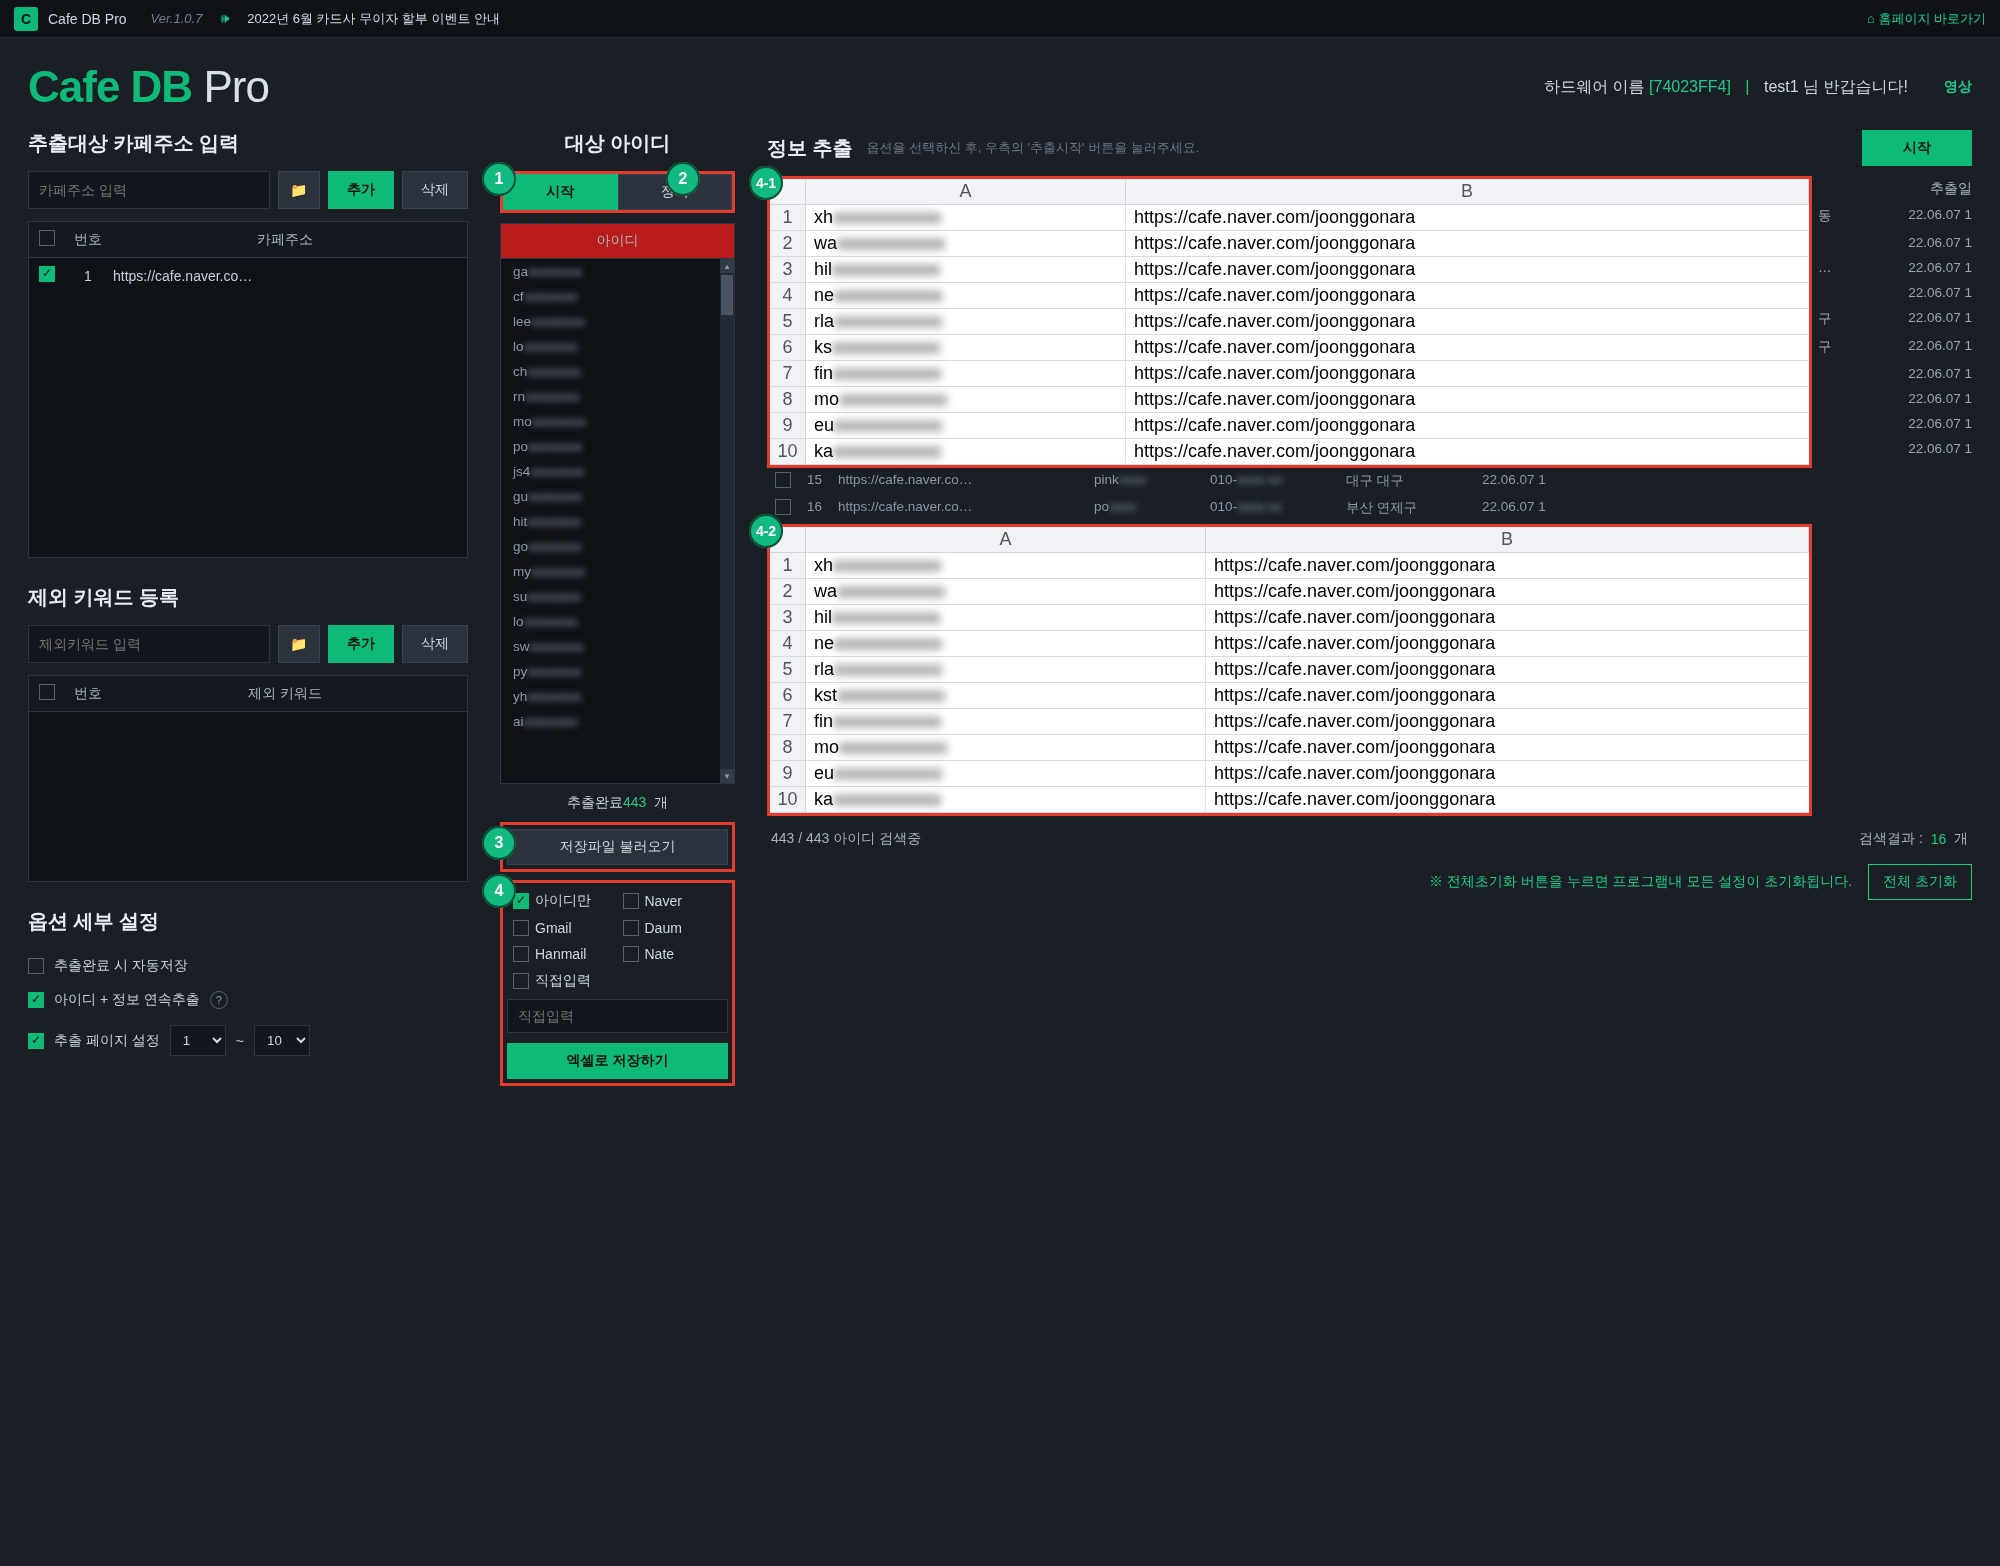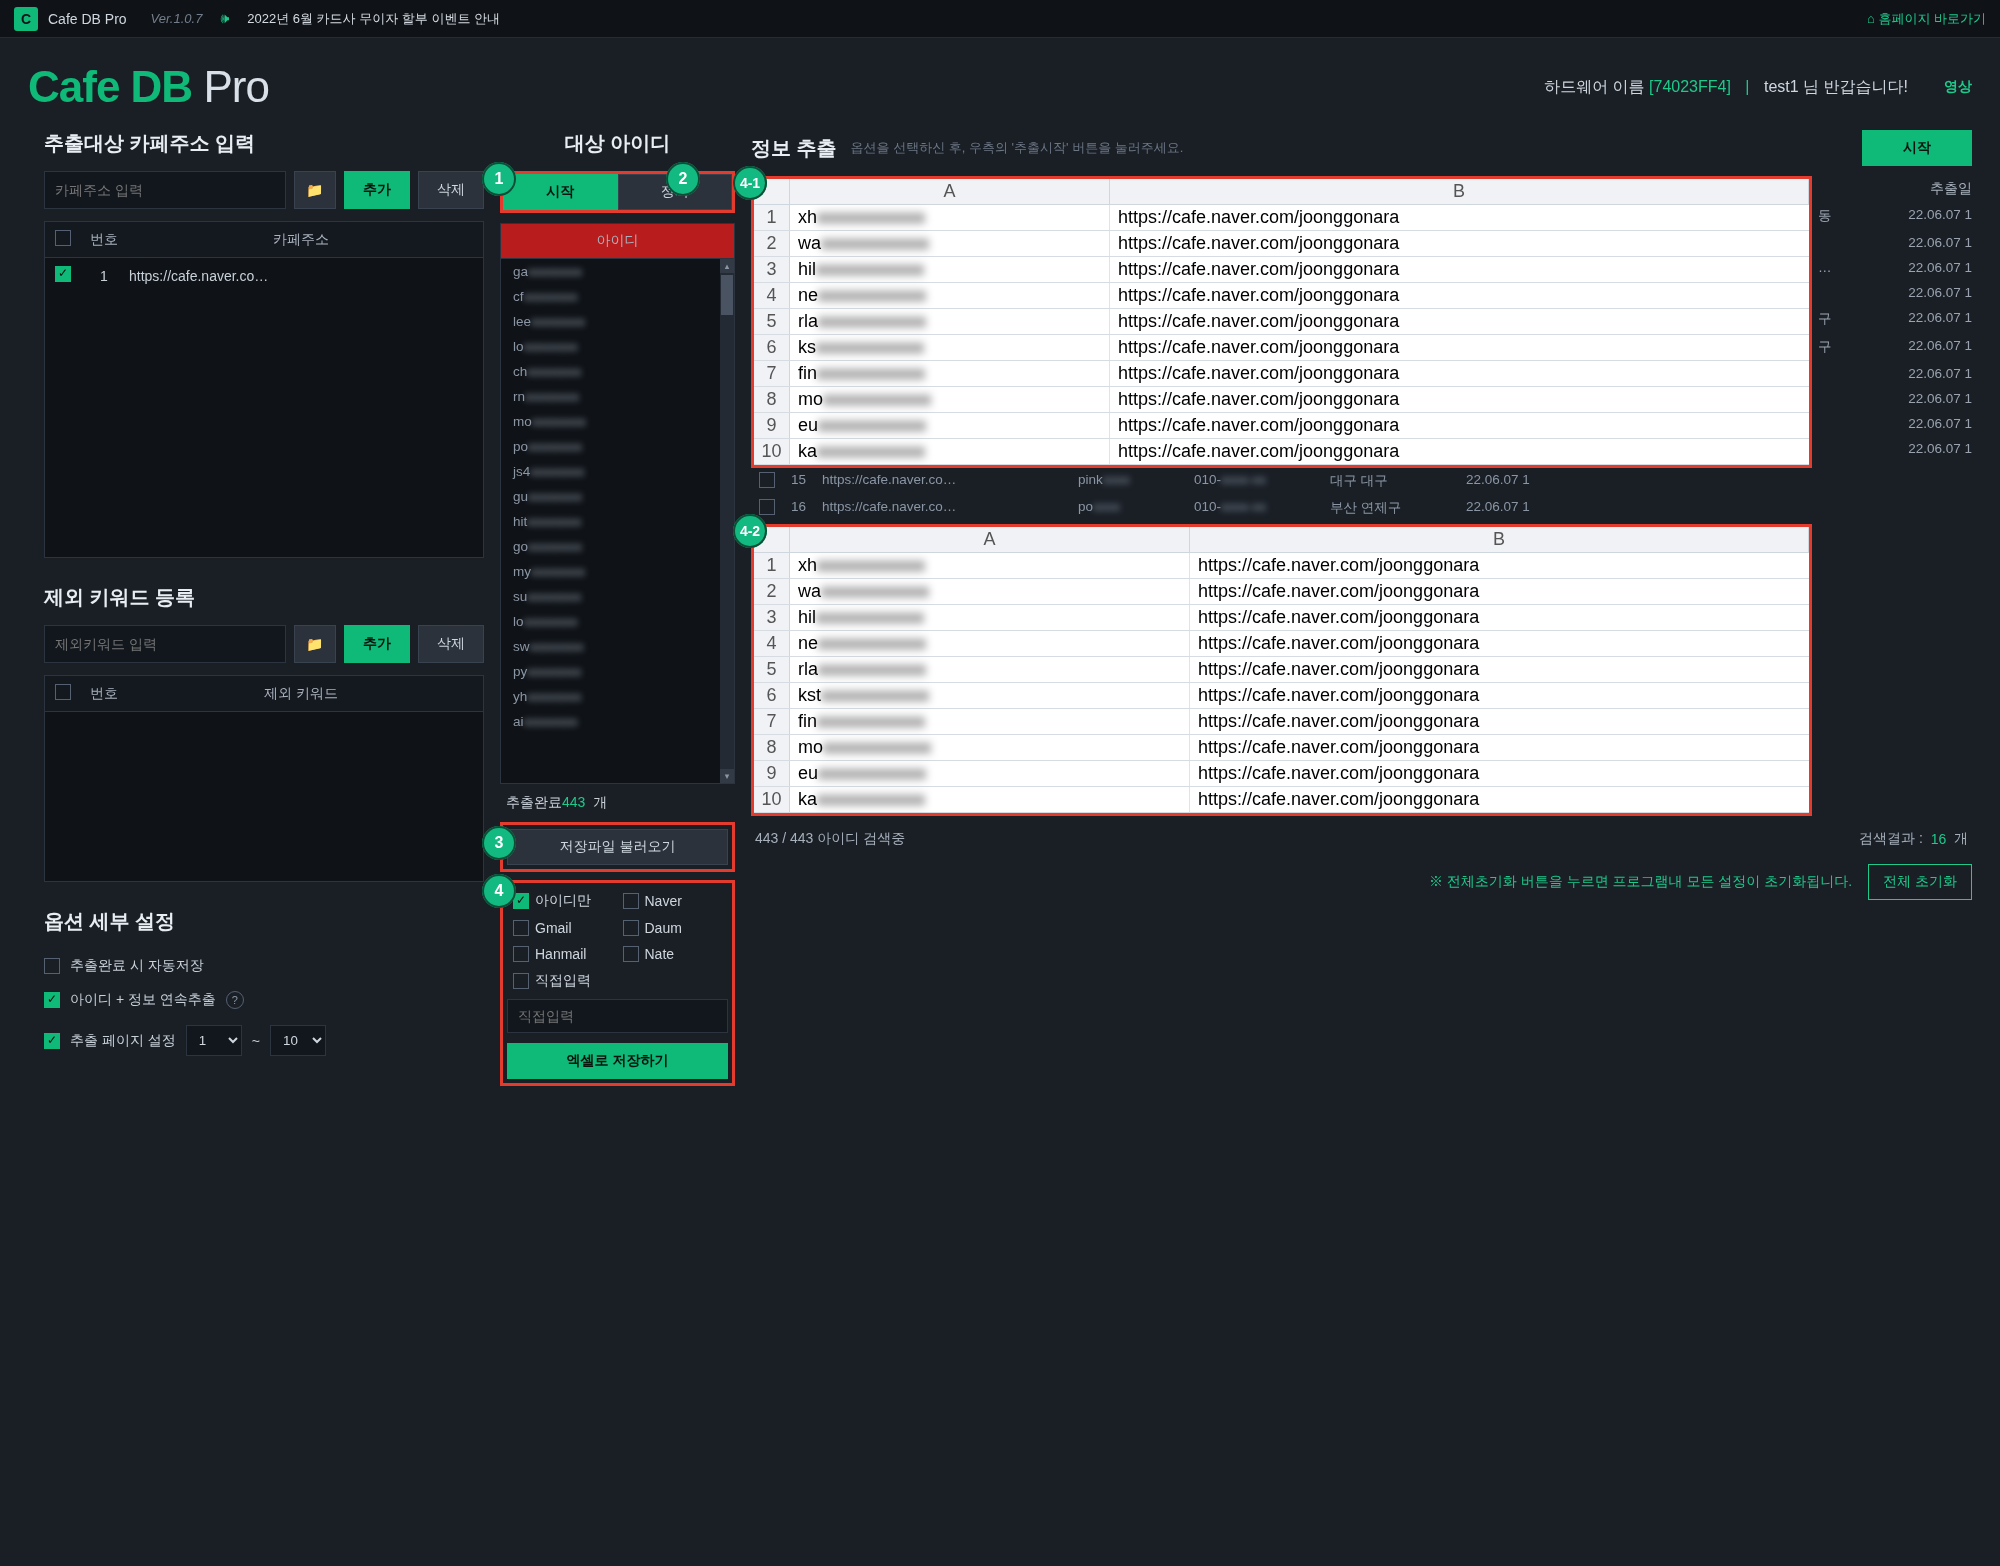--- a/index.html
+++ b/index.html
@@ -72,22 +72,22 @@
 }
 .hw .hwid { color: #1ec98a; }
 .hw .sep { color: #1ec98a; padding: 0 10px; }
 .logo-row .extra-btn {
   color: #1ec98a;
   font-weight: bold;
   margin-left: 36px;
 }
 .main {
   display: flex;
-  padding: 8px 28px 22px 44px;
-  gap: 16px;
+  padding: 8px 28px 22px 28px;
+  gap: 32px;
 }
 .col-left { width: 440px; }
 .col-id { width: 235px; }
 .col-info { flex: 1; position: relative; }
 .sec-title {
   color: #e8edf3;
   font-size: 20px;
   font-weight: 600;
   margin-bottom: 14px;
 }
@@ -252,21 +252,21 @@
   right: 0;
   height: 14px;
   background: #323a45;
   font-size: 9px;
   color: #8b96a4;
   text-align: center;
   line-height: 14px;
 }
 .extract-done {
   display: flex;
-  justify-content: flex-start;
+  justify-content: center;
   padding: 10px 6px;
   font-size: 14px;
 }
 .extract-done .num { color: #1ec98a; }
 .redbox {
   border: 3px solid #e33b2e;
   padding: 4px;
 }
 .filter-row {
   display: flex;

